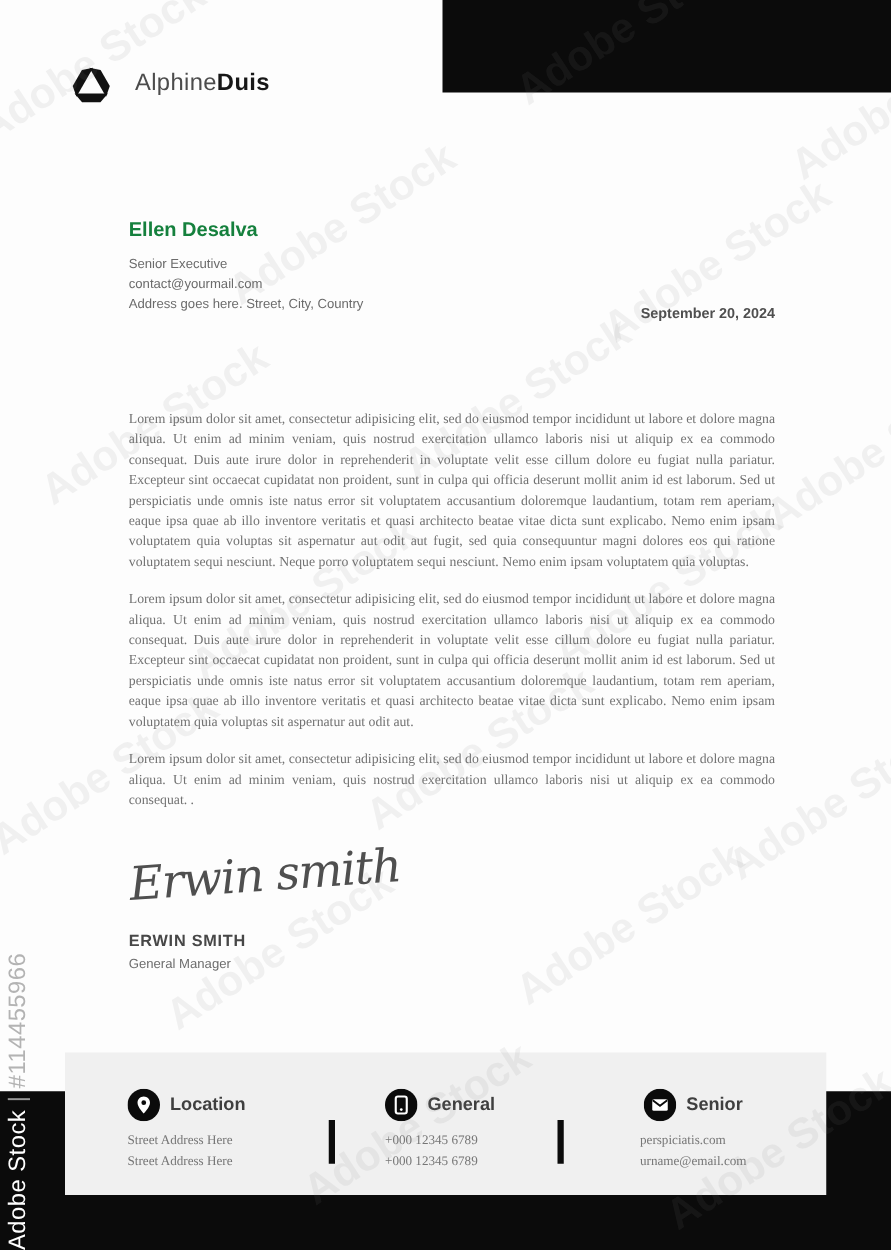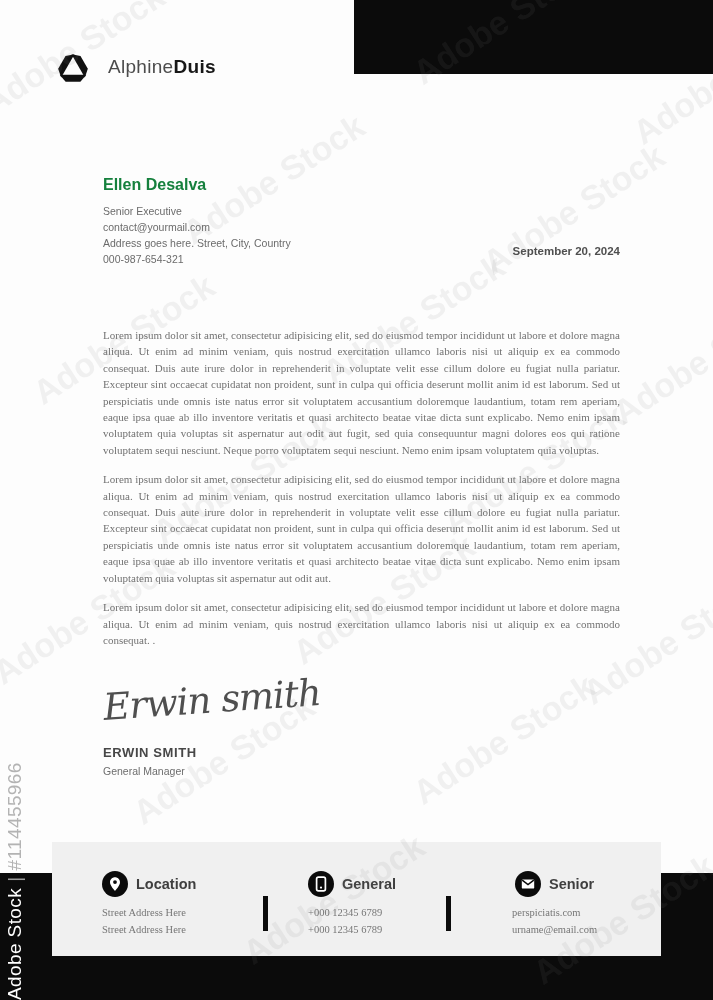--- a/index.html
+++ b/index.html
@@ -89,21 +89,20 @@
       </g>
     </svg>
     <div class="brand-name"><span>Alphine</span><b>Duis</b></div>
   </header>
 
   <section class="sender">
     <div class="sender-name">Ellen Desalva</div>
     <div class="sender-line">Senior Executive</div>
     <div class="sender-line">contact@yourmail.com</div>
     <div class="sender-line">Address goes here. Street, City, Country</div>
-    <div class="sender-line">000-987-654-321</div>
   </section>
 
   <div class="date">September 20, 2024</div>
 
   <main class="body">
     <p>Lorem ipsum dolor sit amet, consectetur adipisicing elit, sed do eiusmod tempor incididunt ut labore et dolore magna aliqua. Ut enim ad minim veniam, quis nostrud exercitation ullamco laboris nisi ut aliquip ex ea commodo consequat. Duis aute irure dolor in reprehenderit in voluptate velit esse cillum dolore eu fugiat nulla pariatur. Excepteur sint occaecat cupidatat non proident, sunt in culpa qui officia deserunt mollit anim id est laborum. Sed ut perspiciatis unde omnis iste natus error sit voluptatem accusantium doloremque laudantium, totam rem aperiam, eaque ipsa quae ab illo inventore veritatis et quasi architecto beatae vitae dicta sunt explicabo. Nemo enim ipsam voluptatem quia voluptas sit aspernatur aut odit aut fugit, sed quia consequuntur magni dolores eos qui ratione voluptatem sequi nesciunt. Neque porro voluptatem sequi nesciunt. Nemo enim ipsam voluptatem quia voluptas.</p>
     <p>Lorem ipsum dolor sit amet, consectetur adipisicing elit, sed do eiusmod tempor incididunt ut labore et dolore magna aliqua. Ut enim ad minim veniam, quis nostrud exercitation ullamco laboris nisi ut aliquip ex ea commodo consequat. Duis aute irure dolor in reprehenderit in voluptate velit esse cillum dolore eu fugiat nulla pariatur. Excepteur sint occaecat cupidatat non proident, sunt in culpa qui officia deserunt mollit anim id est laborum. Sed ut perspiciatis unde omnis iste natus error sit voluptatem accusantium doloremque laudantium, totam rem aperiam, eaque ipsa quae ab illo inventore veritatis et quasi architecto beatae vitae dicta sunt explicabo. Nemo enim ipsam voluptatem quia voluptas sit aspernatur aut odit aut.</p>
     <p>Lorem ipsum dolor sit amet, consectetur adipisicing elit, sed do eiusmod tempor incididunt ut labore et dolore magna aliqua. Ut enim ad minim veniam, quis nostrud exercitation ullamco laboris nisi ut aliquip ex ea commodo consequat. .</p>
   </main>
 

